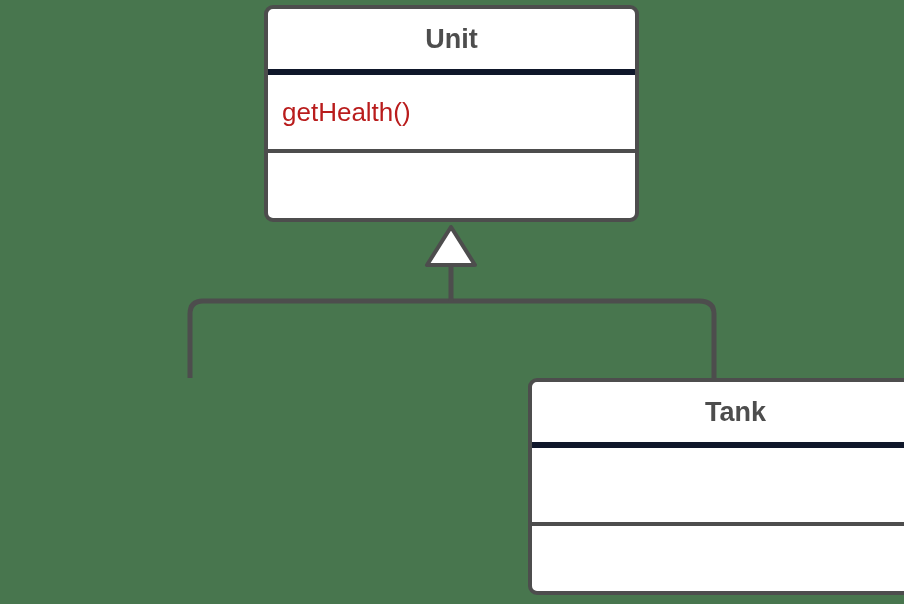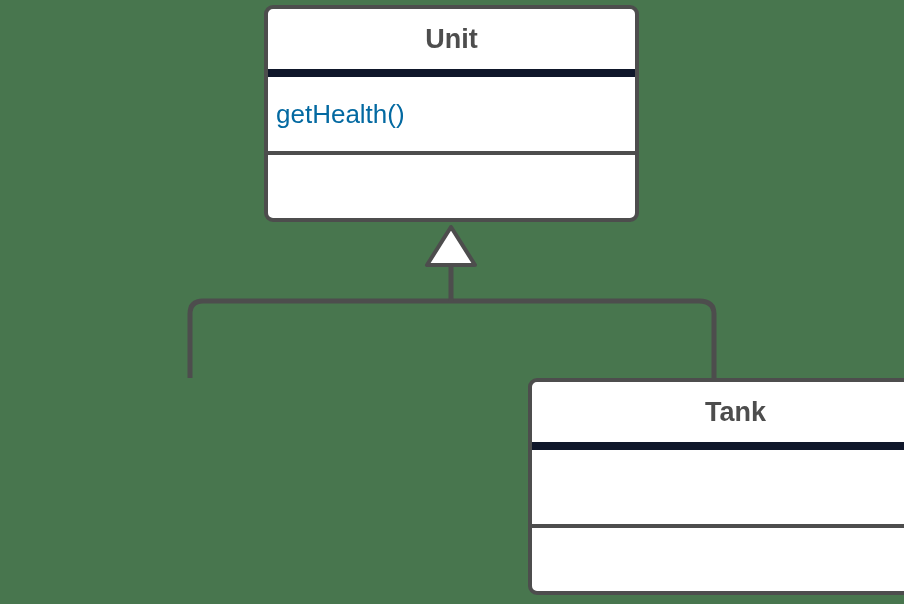--- a/index.html
+++ b/index.html
@@ -32,36 +32,36 @@
   }
   #box-unit    { left: 264px; top: 5px;   width: 375px; height: 217px; }
   #box-soldier { left: 2px;   top: 378px; width: 374px; height: 217px; }
   #box-tank    { left: 528px; top: 378px; width: 415px; height: 217px; }
   .compartment {
     box-sizing: content-box;
     flex: 0 0 auto;
   }
   .compartment.title {
     height: 60px;
-    border-bottom: 8px solid #0f172a;
+    border-bottom: 6px solid #0f172a;
     display: flex;
     align-items: center;
     justify-content: center;
     font-size: 27px;
     font-weight: bold;
     color: #4d4d4d;
   }
   .compartment.methods {
     height: 74px;
     border-bottom: 4px solid #4d4d4d;
     display: flex;
     align-items: center;
-    padding-left: 8px;
+    padding-left: 14px;
     font-size: 26px;
-    color: #0369a1;
+    color: #b91c1c;
   }
   .compartment.fields {
     flex: 1 1 auto;
   }
 </style>
 </head>
 <body>
 
 <div class="canvas">
 

